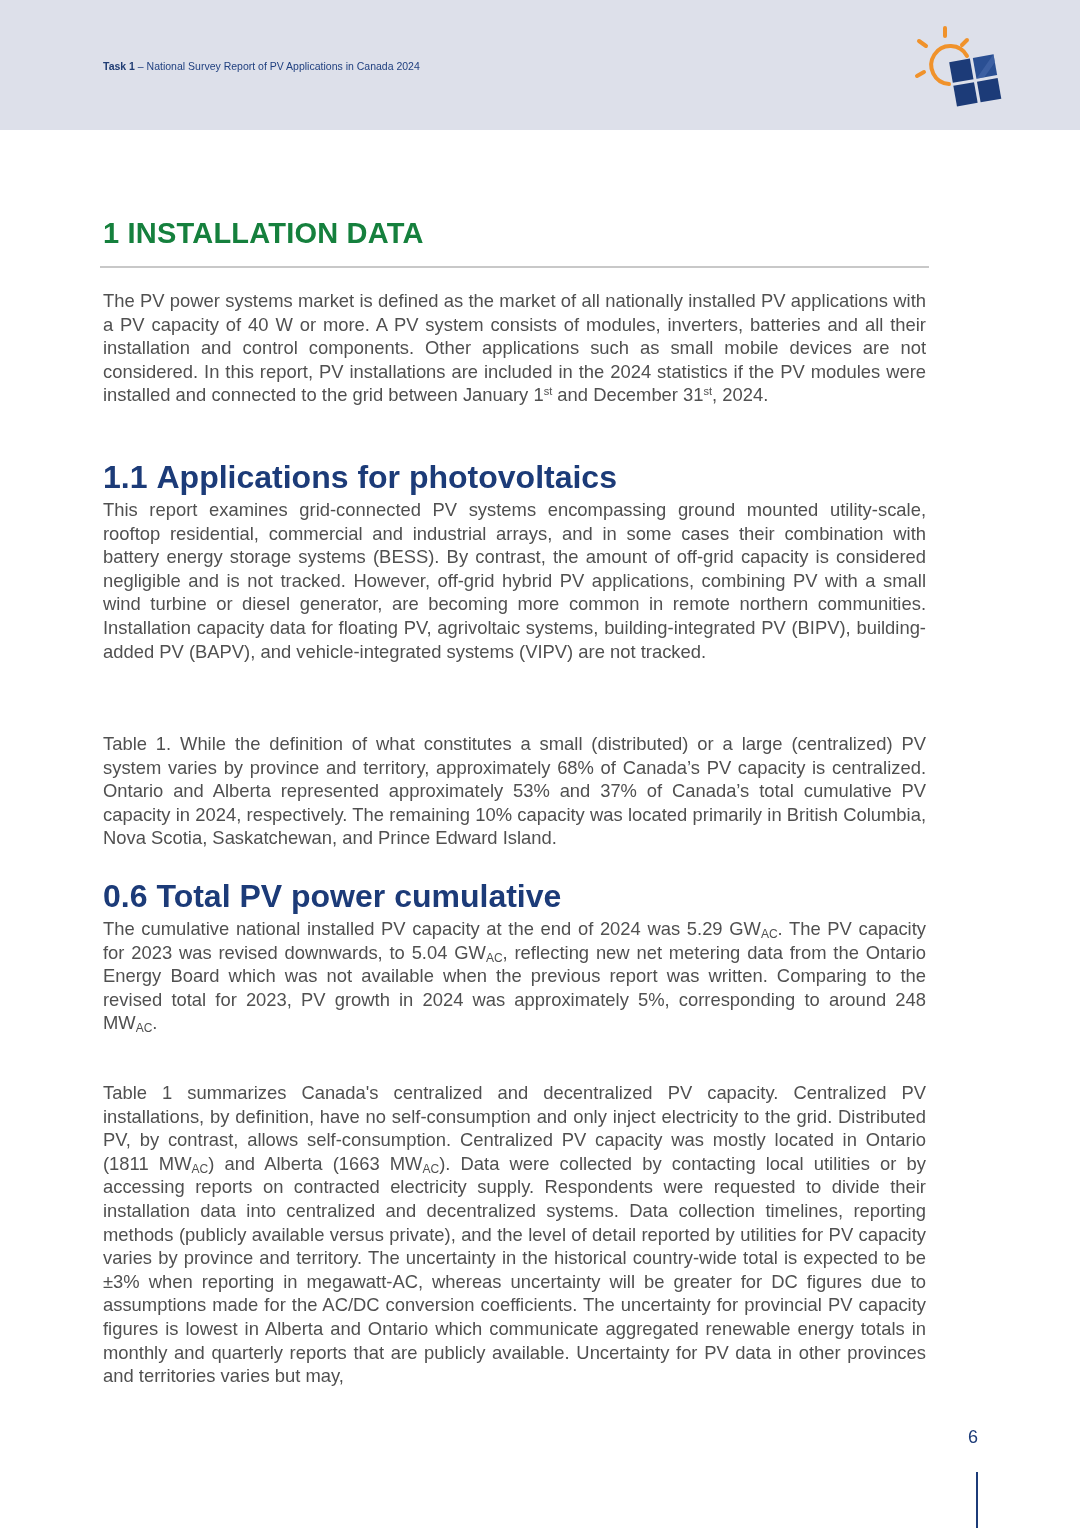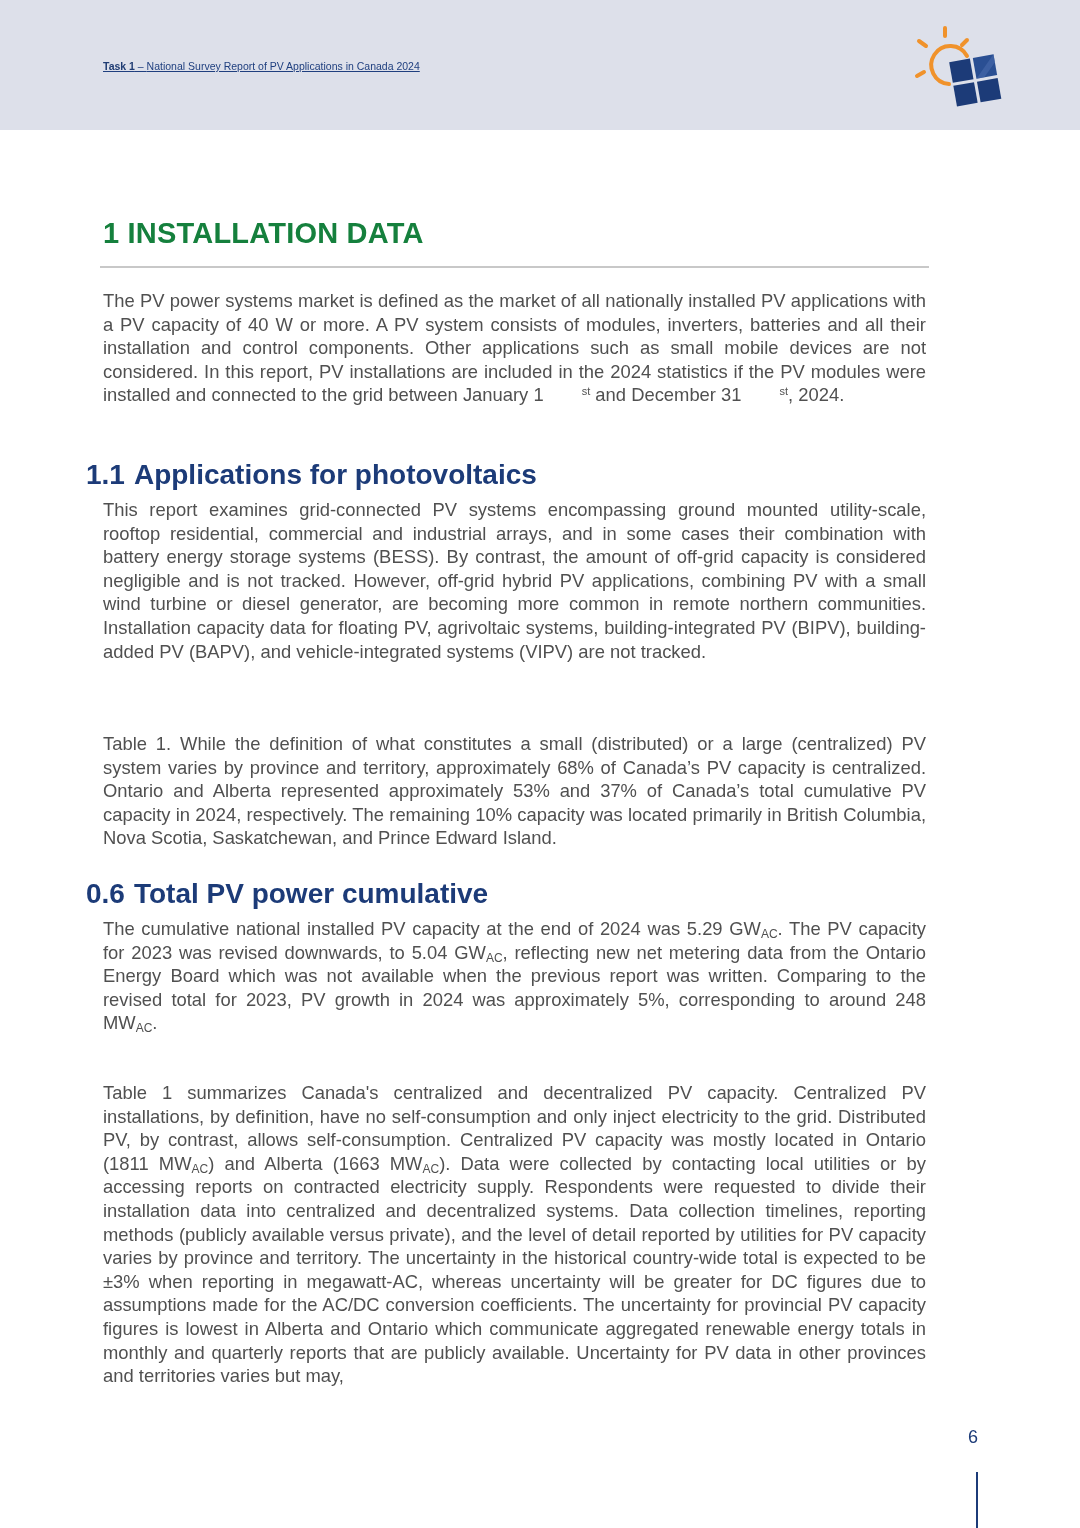--- a/index.html
+++ b/index.html
@@ -7,46 +7,46 @@
       width: 1080px; height: 1528px; position: relative; overflow: hidden;
       background: #ffffff;
       font-family: "Liberation Sans", sans-serif;
     }
     .header-band {
       position: absolute; left: 0; top: 0; width: 1080px; height: 130px;
       background: #dde0ea;
     }
     .running-head {
       position: absolute; left: 103px; top: 60px;
-      font-size: 10.5px; color: #1f3f7f; white-space: nowrap; text-decoration: underline;
+      font-size: 10.5px; color: #1f3f7f; white-space: nowrap;
     }
     .running-head b { font-weight: bold; color: #1f3c73; }
     .logo { position: absolute; left: 905px; top: 22px; width: 100px; height: 92px; }
 
     .h1 {
       position: absolute; left: 103px; top: 217px;
       font-size: 29px; font-weight: bold; color: #15803d; letter-spacing: 0.2px;
       white-space: nowrap;
     }
     .h1-rule {
       position: absolute; left: 100px; top: 266px; width: 829px; height: 2px;
       background: #c8c8c8;
     }
     .h2 {
-      position: absolute; left: 86px;
-      font-size: 28px; font-weight: bold; color: #1c3b78; white-space: nowrap;
+      position: absolute; left: 103px;
+      font-size: 32px; font-weight: bold; color: #1c3b78; white-space: nowrap;
     }
     .h2 .num { margin-right: 9px; }
     .para {
       position: absolute; left: 103px; width: 823px;
       font-size: 18.4px; line-height: 23.6px; color: #505050;
       text-align: justify; text-align-last: left;
       margin: 0;
     }
-    .para sup { font-size: 11px; line-height: 0; vertical-align: 6px; margin-left: 38px; }
+    .para sup { font-size: 11px; line-height: 0; vertical-align: 6px; }
     .para sub { font-size: 12px; line-height: 0; vertical-align: -3px; }
     .page-number {
       position: absolute; left: 968px; top: 1427px;
       font-size: 18px; color: #1c3b78;
     }
     .page-mark {
       position: absolute; left: 976px; top: 1472px; width: 2px; height: 56px;
       background: #1c3b78;
     }
   </style>

